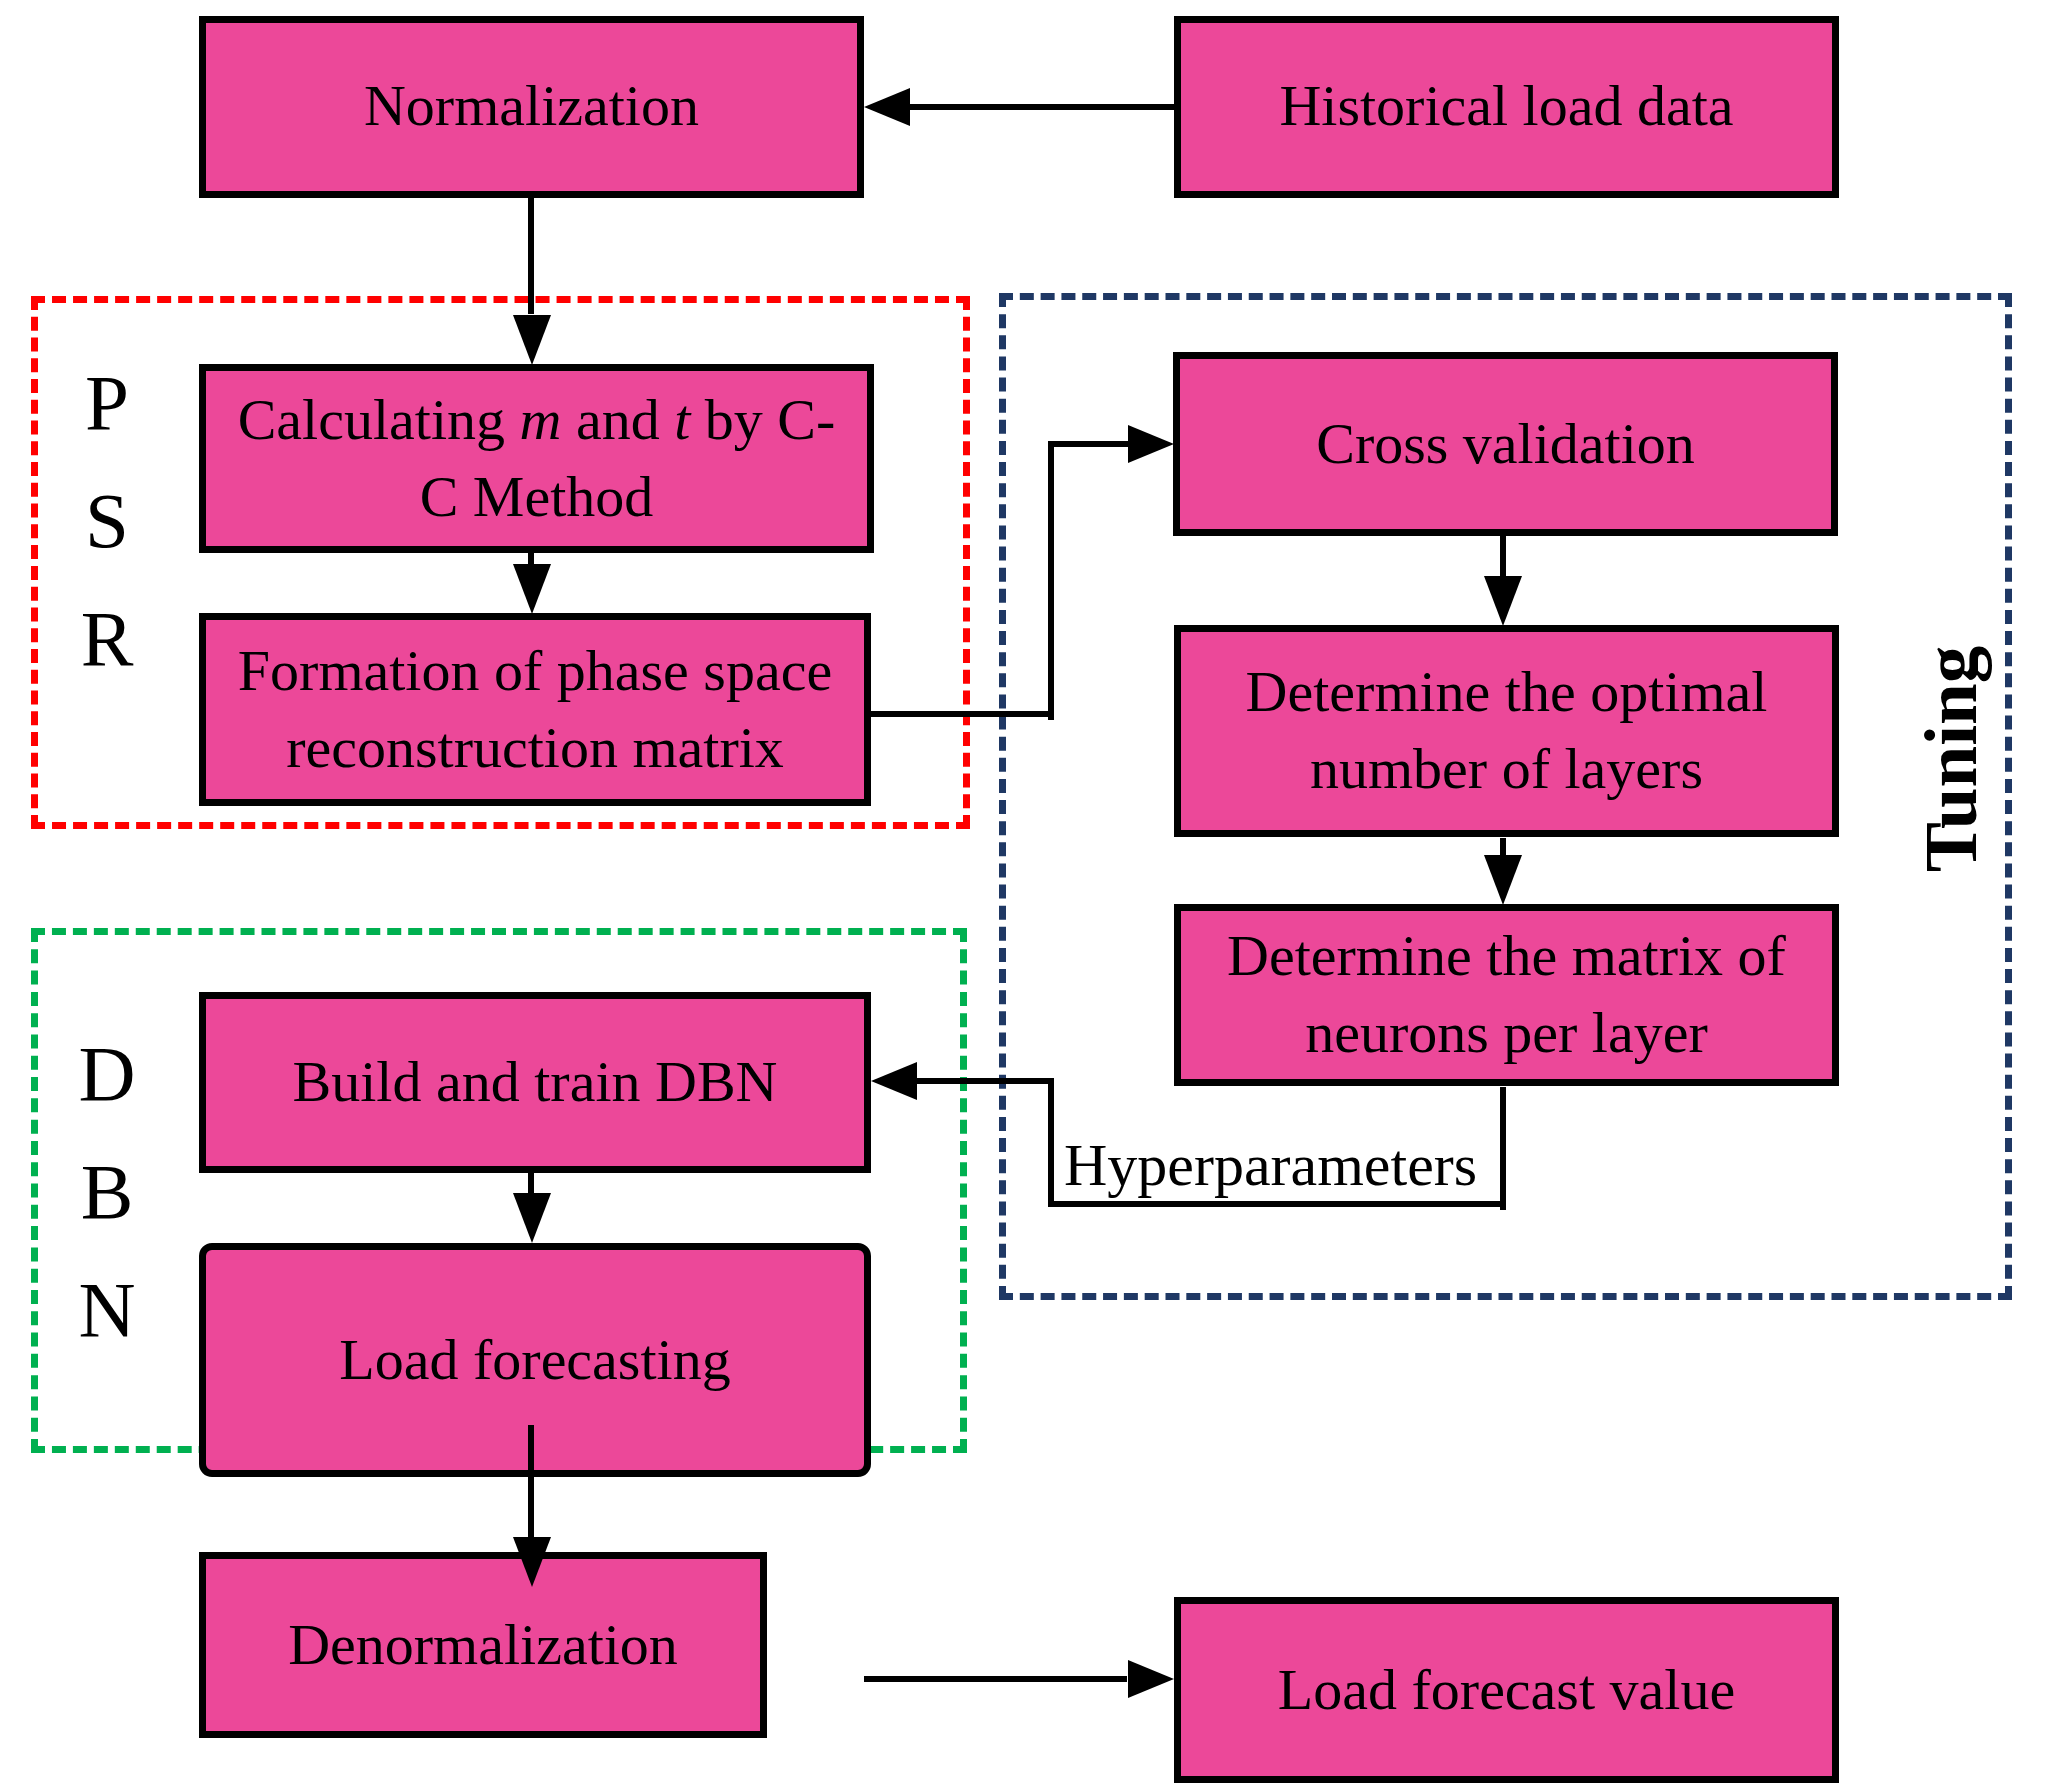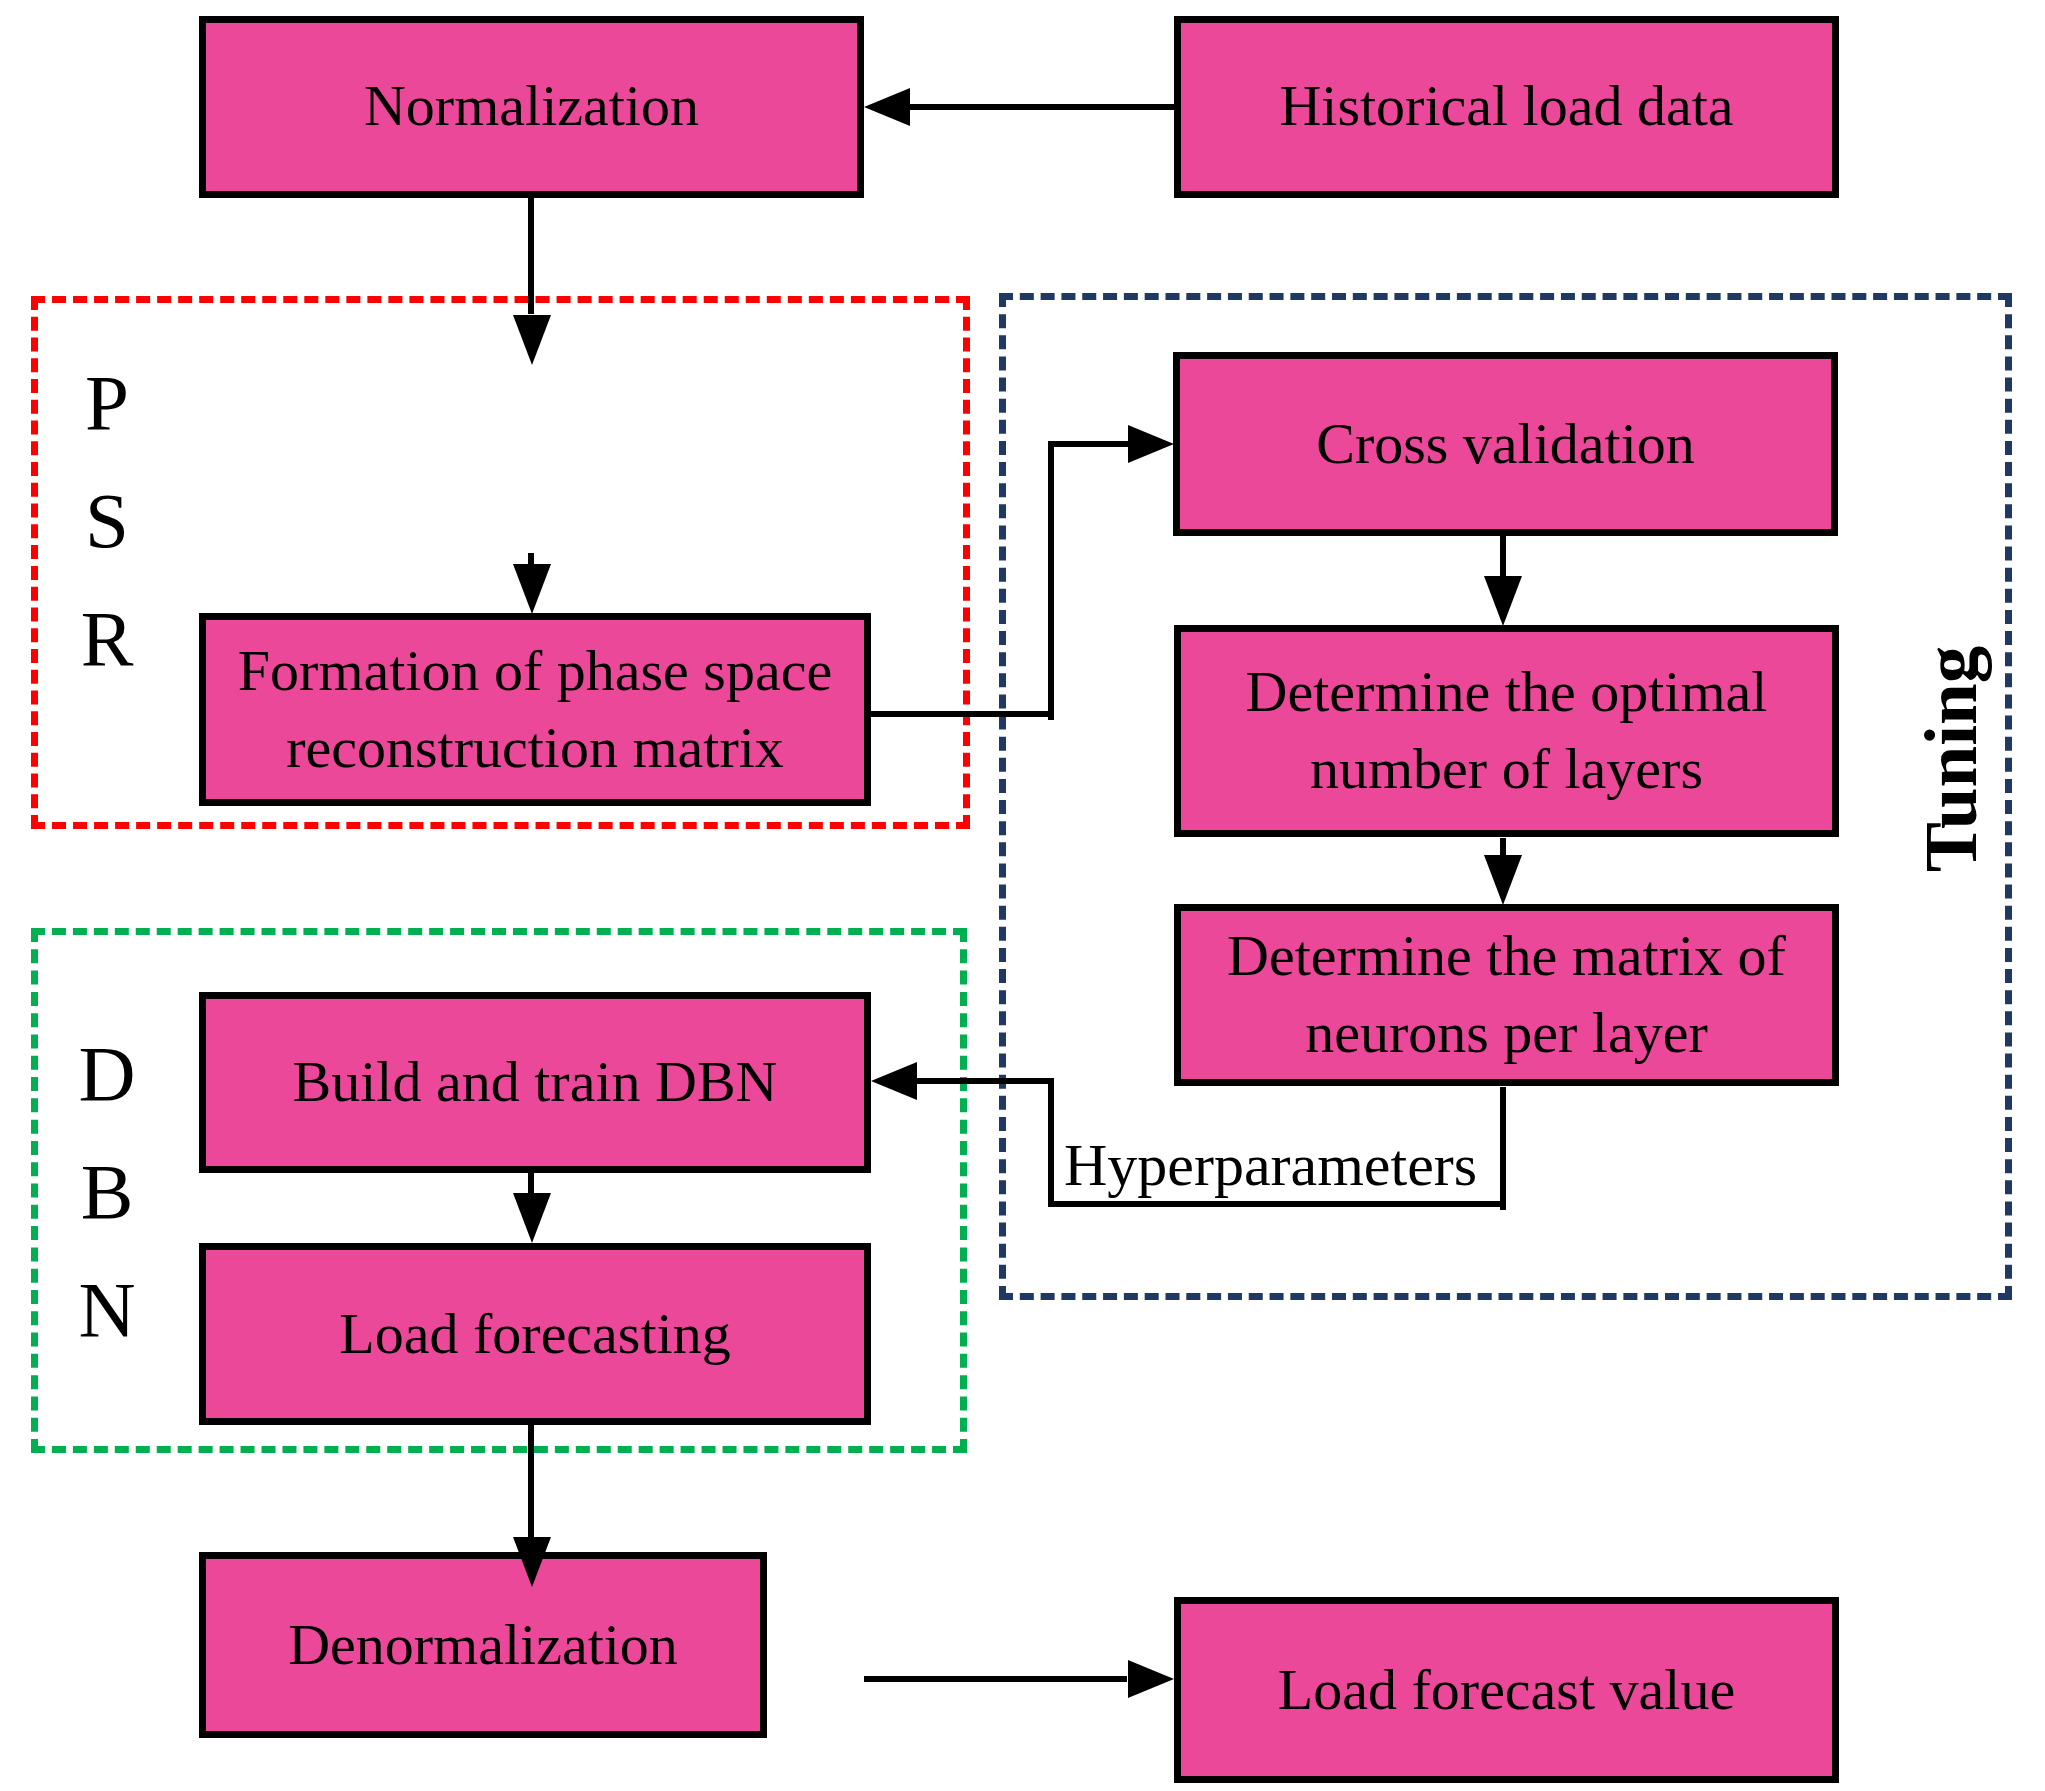--- a/index.html
+++ b/index.html
@@ -68,21 +68,21 @@
   .ah-right{border-top:19px solid transparent;border-bottom:19px solid transparent;border-left:46px solid #000000;}
   
   #node-normalization{left:199px;top:15.7px;width:665px;height:182px;}
   #node-historical{left:1174px;top:15.7px;width:665px;height:182px;}
   #node-calculating{left:199px;top:364px;width:675px;height:189px;}
   #node-formation{left:199px;top:613px;width:672px;height:193px;}
   #node-cross-validation{left:1173px;top:352px;width:665px;height:184px;}
   #node-determine-layers{left:1174px;top:625px;width:665px;height:212px;}
   #node-determine-neurons{left:1174px;top:904px;width:665px;height:182px;}
   #node-build-train{left:199px;top:992px;width:672px;height:181px;}
-  #node-load-forecasting{left:199px;top:1243px;width:672px;height:182px;}
+  #node-load-forecasting{left:199px;top:1243px;width:672px;height:234px;border-radius:13px;}
   #node-denormalization{left:199px;top:1552px;width:568px;height:186px;}
   #node-load-forecast-value{left:1174px;top:1586px;width:665px;height:186px;margin-top:11px;}
   .it{font-style:italic;}
 </style>
 </head>
 <body>
 
 <div id="canvas">
 
   <div class="region" id="region-psr"></div>
@@ -99,20 +99,23 @@
     <span>B</span>
     <span>N</span>
   </div>
   <div id="tuning-label">Tuning</div>
 
   <div class="node" id="node-normalization">
     <span>Normalization</span>
   </div>
   <div class="node" id="node-historical">
     <span>Historical load data</span>
+  </div>
+  <div class="node tight" id="node-calculating">
+    <span><span>Calculating </span><span class="it">m</span><span> and </span><span class="it">t</span><span> by C-C Method</span></span>
   </div>
   <div class="node" id="node-formation">
     <span>Formation of phase space reconstruction matrix</span>
   </div>
   <div class="node" id="node-cross-validation">
     <span>Cross validation</span>
   </div>
   <div class="node" id="node-determine-layers">
     <span>Determine the optimal number of layers</span>
   </div>

